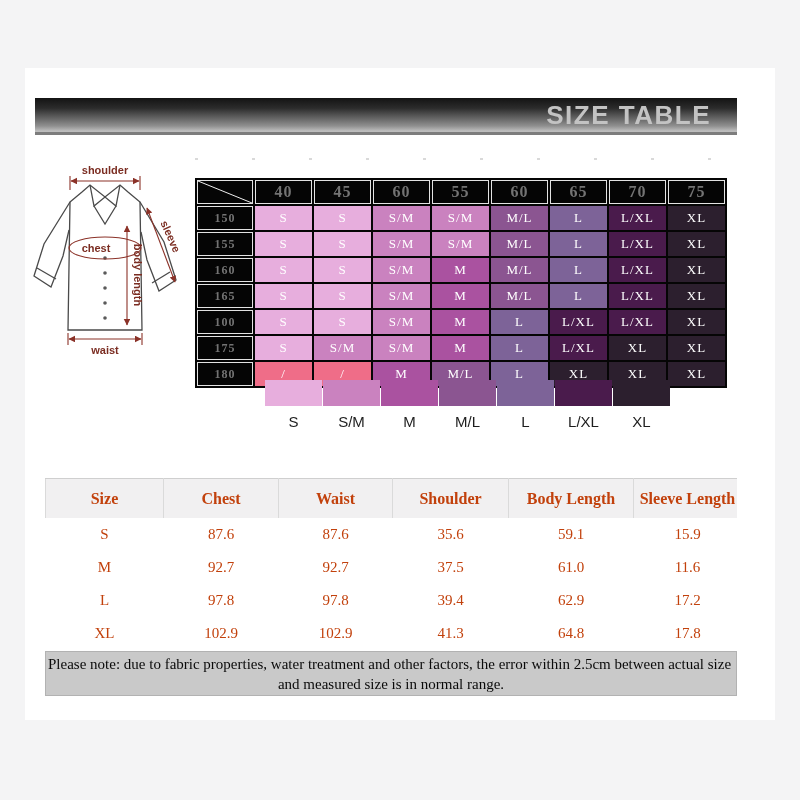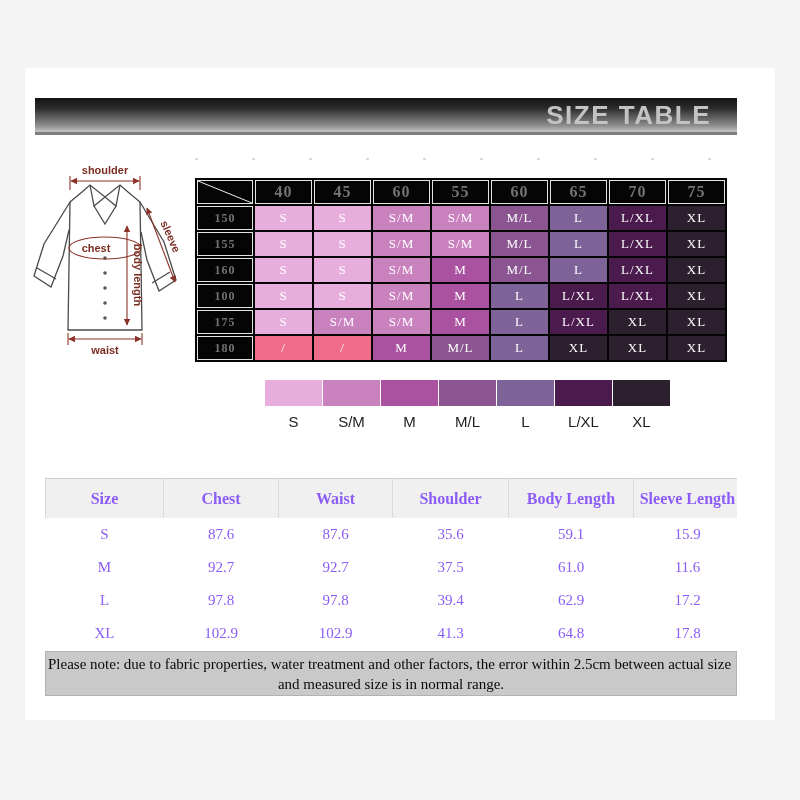--- a/index.html
+++ b/index.html
@@ -58,21 +58,21 @@
     width:57px;text-align:center;
     font-family:"Liberation Sans", sans-serif;font-size:15px;color:#1d1d1d;
   }
   
   .bottom{
     position:absolute;left:20px;top:410px;width:692px;height:230px;
     overflow:hidden;
   }
   .measure{
     width:696px;border-collapse:collapse;table-layout:fixed;
-    font-family:"Liberation Serif", serif;color:#8b5cf6;
+    font-family:"Liberation Serif", serif;color:#c2410c;
   }
   .measure col.c0{width:118px}.measure col.c1{width:115px}
   .measure col.c2{width:114px}.measure col.c3{width:116px}
   .measure col.c4{width:125px}.measure col.c5{width:108px}
   .measure thead th{
     height:37px;background:#f1f0f1;font-size:16px;font-weight:bold;
     border-left:1px solid #dadada;border-right:1px solid #dadada;
     border-top:1px solid #cfcfcf;text-align:center;
   }
   .measure tbody td{
@@ -201,20 +201,31 @@
           <td class="mx-c" style="background: rgb(231, 174, 221);">S</td>
           <td class="mx-c" style="background: rgb(231, 174, 221);">S</td>
           <td class="mx-c" style="background: rgb(202, 130, 191);">S/M</td>
           <td class="mx-c" style="background: rgb(170, 82, 160);">M</td>
           <td class="mx-c" style="background: rgb(139, 85, 145);">M/L</td>
           <td class="mx-c" style="background: rgb(125, 99, 152);">L</td>
           <td class="mx-c" style="background: rgb(74, 27, 76);">L/XL</td>
           <td class="mx-c" style="background: rgb(44, 31, 46);">XL</td>
         </tr>
         <tr>
+          <th class="mx-r">165</th>
+          <td class="mx-c" style="background: rgb(231, 174, 221);">S</td>
+          <td class="mx-c" style="background: rgb(231, 174, 221);">S</td>
+          <td class="mx-c" style="background: rgb(202, 130, 191);">S/M</td>
+          <td class="mx-c" style="background: rgb(170, 82, 160);">M</td>
+          <td class="mx-c" style="background: rgb(139, 85, 145);">M/L</td>
+          <td class="mx-c" style="background: rgb(125, 99, 152);">L</td>
+          <td class="mx-c" style="background: rgb(74, 27, 76);">L/XL</td>
+          <td class="mx-c" style="background: rgb(44, 31, 46);">XL</td>
+        </tr>
+        <tr>
           <th class="mx-r">100</th>
           <td class="mx-c" style="background: rgb(231, 174, 221);">S</td>
           <td class="mx-c" style="background: rgb(231, 174, 221);">S</td>
           <td class="mx-c" style="background: rgb(202, 130, 191);">S/M</td>
           <td class="mx-c" style="background: rgb(170, 82, 160);">M</td>
           <td class="mx-c" style="background: rgb(125, 99, 152);">L</td>
           <td class="mx-c" style="background: rgb(74, 27, 76);">L/XL</td>
           <td class="mx-c" style="background: rgb(74, 27, 76);">L/XL</td>
           <td class="mx-c" style="background: rgb(44, 31, 46);">XL</td>
         </tr>

